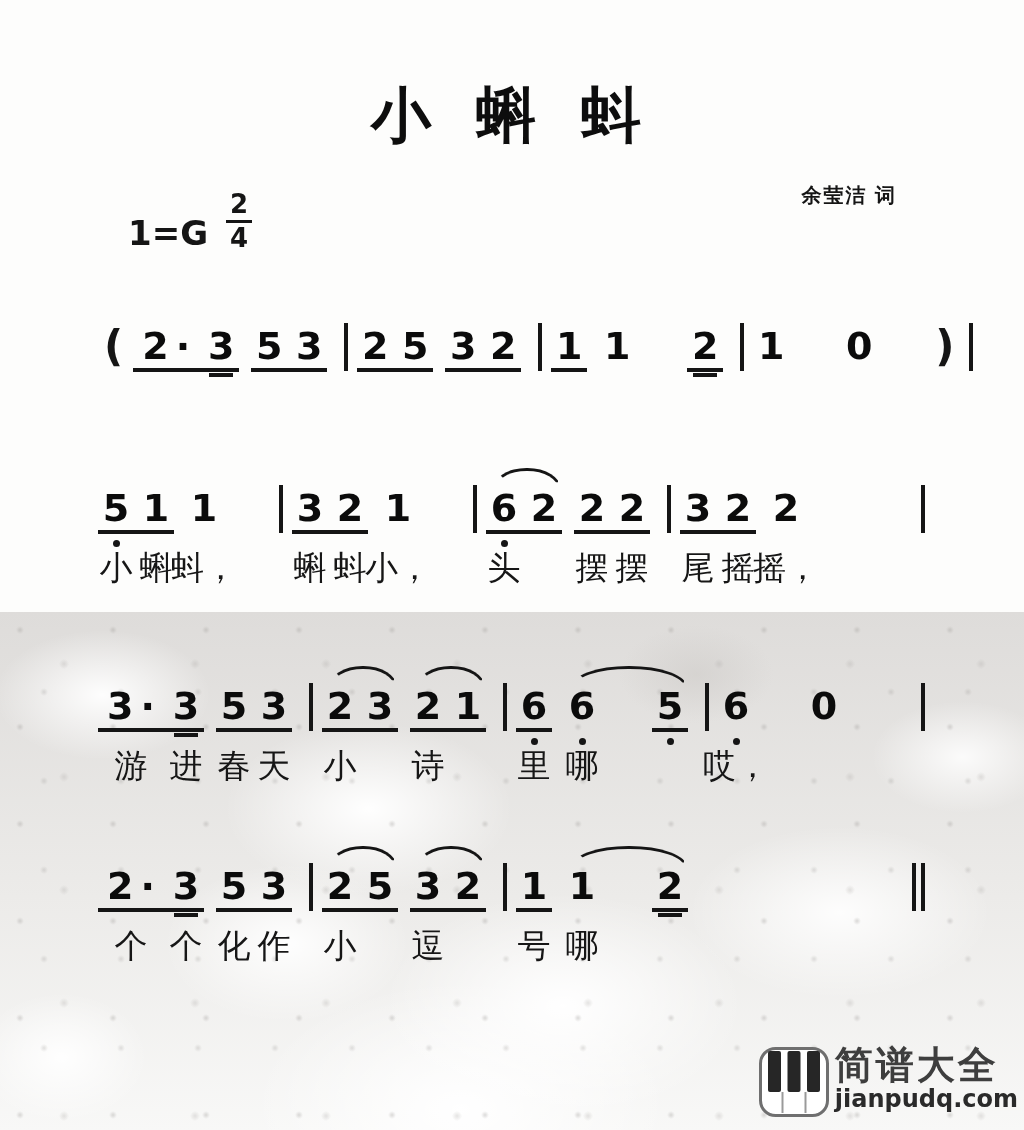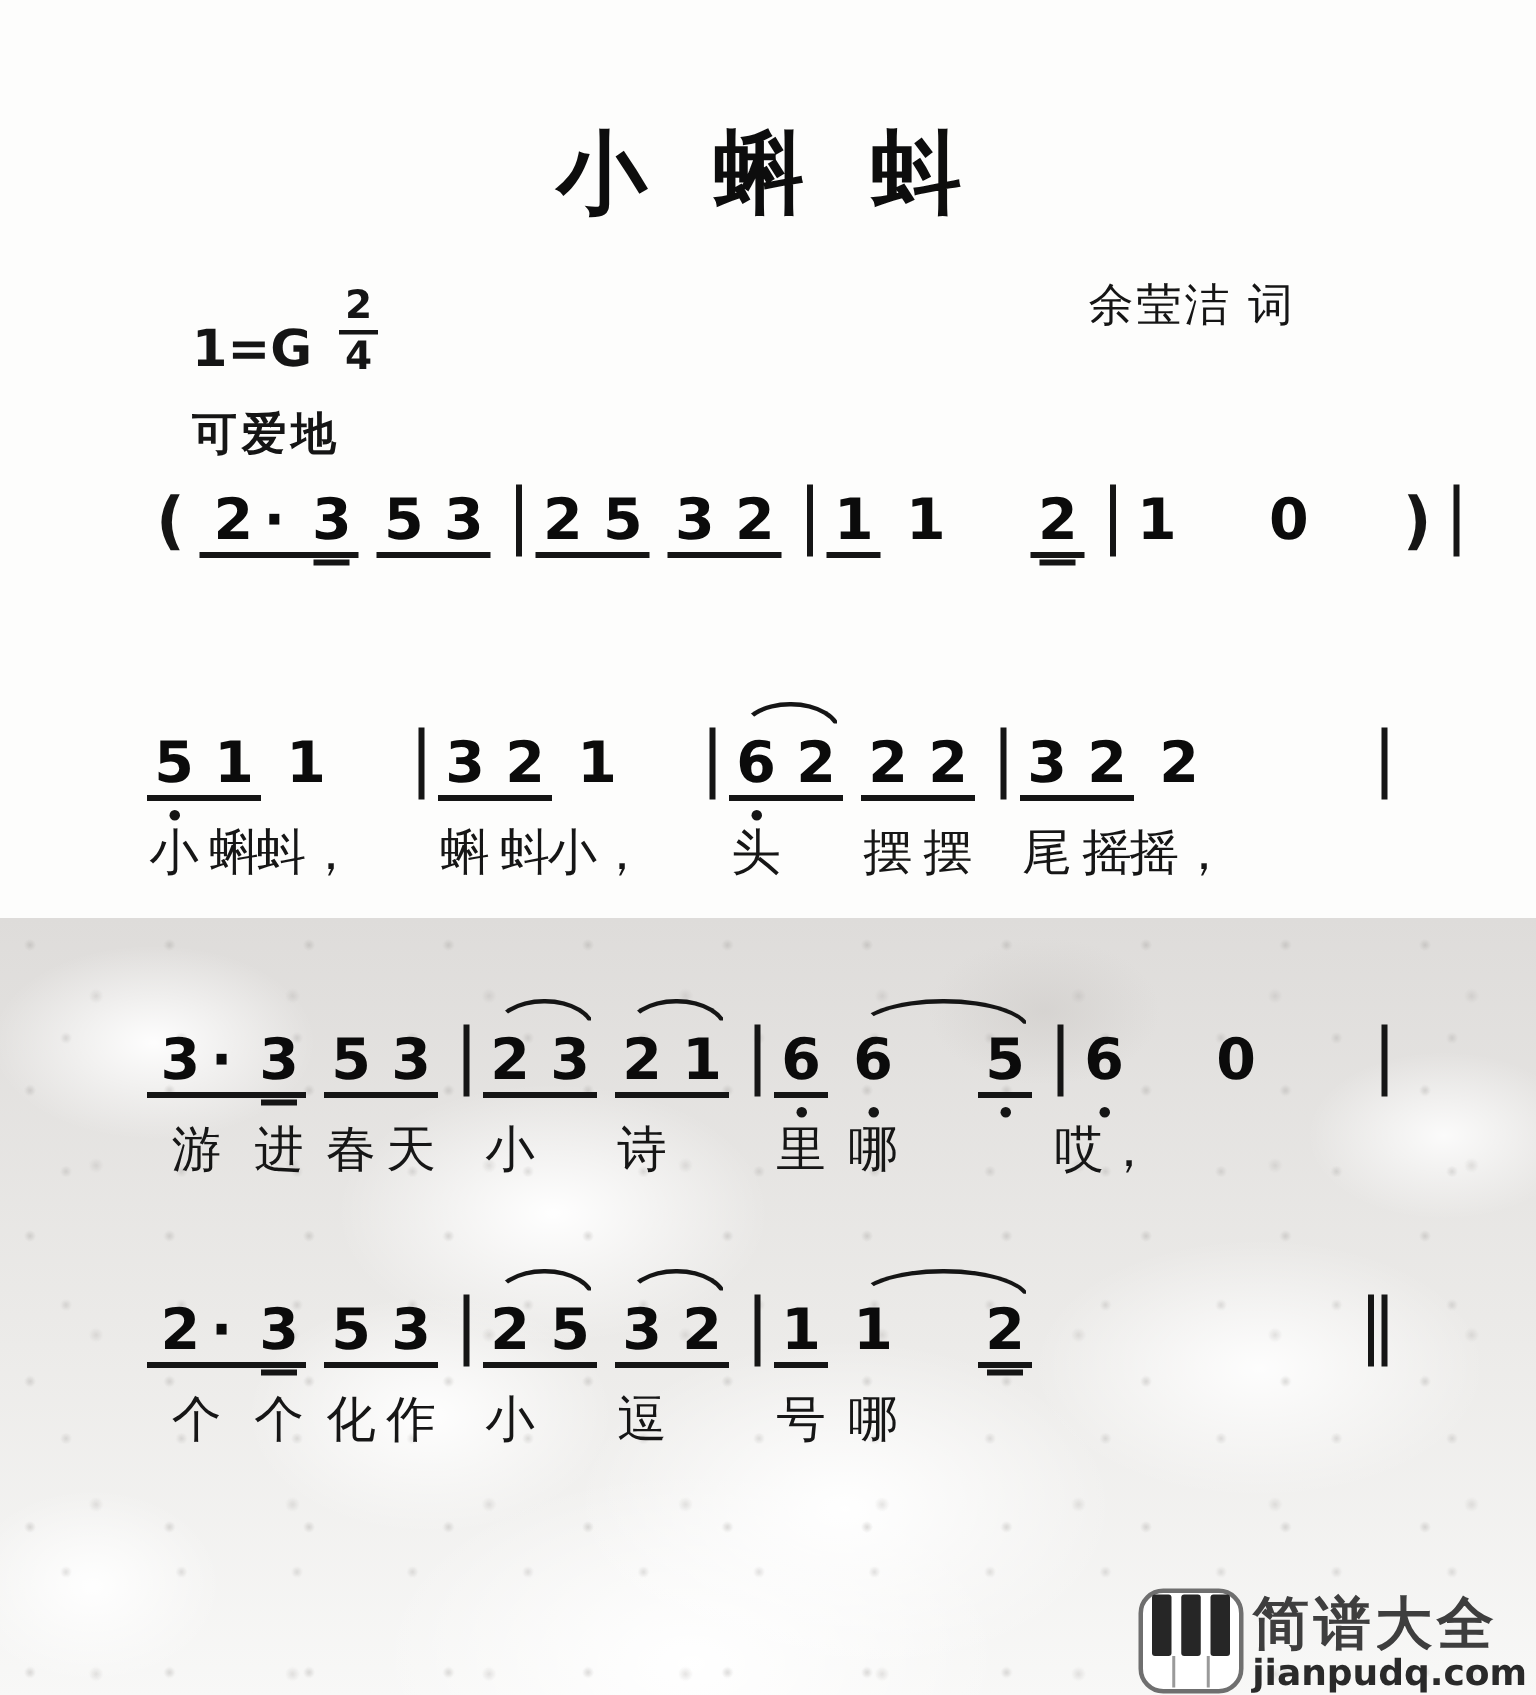--- a/index.html
+++ b/index.html
@@ -39,21 +39,21 @@
     position:absolute;top:52px;left:0;width:100%;text-align:center;z-index:1;
     font-size:60px;font-weight:700;letter-spacing:12px;
     font-family:"DejaVu Sans",sans-serif;color:#0d0d0d;margin-top:24px;
   }
   .meta{position:absolute;left:128px;top:190px;z-index:1;}
   .keyrow{display:flex;align-items:flex-end;font-weight:700;font-size:34px;font-family:"DejaVu Sans",sans-serif;}
   .timesig{display:inline-flex;flex-direction:column;align-items:center;margin-left:18px;font-size:26px;line-height:1.12;font-weight:700;}
   .timesig .tnum{border-bottom:3px solid #151515;padding:0 4px 1px;}
   .timesig .tden{padding-top:1px;}
   .expression{margin-top:16px;font-size:30px;font-weight:600;letter-spacing:3px;}
-  .credits{position:absolute;top:178px;right:160px;z-index:1;font-size:30px;line-height:1.75;font-weight:400;letter-spacing:2px;}
+  .credits{position:absolute;top:178px;right:127px;z-index:1;font-size:20px;line-height:1.75;font-weight:700;letter-spacing:2px;}
   
   .music{position:absolute;left:96px;top:297px;width:870px;z-index:1;font-family:"DejaVu Sans",sans-serif;}
   .mline{position:relative;display:flex;align-items:flex-start;white-space:nowrap;padding-top:28px;width:836px;}
   .mline:nth-child(2){margin-top:74px;}
   .mline:nth-child(3){margin-top:70px;}
   .mline:nth-child(4){margin-top:52px;}
   .msym{font-size:42px;font-weight:700;line-height:44px;margin:0 8px;flex:none;}
   .bar{width:4px;height:48px;background:#151515;margin:-2px 7px 0;flex:none;}
   .bar.dbl{display:flex;gap:5px;background:none;width:auto;}
   .bar.dbl i{display:block;width:4px;height:48px;background:#151515;}
@@ -70,21 +70,21 @@
   .b2.on::after{content:"";width:24px;height:4px;background:#151515;margin-top:6px;}
   .od{height:9px;width:100%;}
   .od.on::after{content:"";display:block;width:7px;height:7px;border-radius:50%;background:#151515;margin:2px auto 0;}
   .lyr{margin-top:2px;font-size:33px;line-height:38px;height:38px;white-space:nowrap;font-weight:400;color:#161616;}
   .slur{
     position:absolute;height:15px;
     border:3px solid;border-color:#151515 transparent transparent transparent;
     border-radius:50% 50% 0 0 / 100% 100% 0 0;
   }
   
-  .wm{position:absolute;right:6px;bottom:0;display:flex;align-items:flex-end;z-index:2;}
+  .wm{position:absolute;right:6px;bottom:12px;display:flex;align-items:flex-start;z-index:2;}
   .wm svg{display:block;}
   .wm-text{margin-left:5px;}
   .wm-name{font-size:38px;font-weight:700;color:#3e3e3e;letter-spacing:3px;line-height:1.05;font-family:"DejaVu Sans",sans-serif;}
   .wm-url{font-size:24px;color:#2a2a2a;line-height:1.15;font-family:"DejaVu Sans",sans-serif;font-weight:bold;}
 </style>
 </head>
 <body>
 
 <div class="texture"></div>
 <div class="speckle"></div>
@@ -92,21 +92,20 @@
 <div class="title">小 蝌 蚪</div>
 
 <div class="meta">
   <div class="keyrow">
     <span>1=G</span>
     <span class="timesig">
       <span class="tnum">2</span>
       <span class="tden">4</span>
     </span>
   </div>
-  <div class="expression">可爱地</div>
 </div>
 
 <div class="credits">
   <div>余莹洁 词</div>
 </div>
 
 <div class="music">
     <div class="mline">
       <span class="msym">(</span>
       <div class="grp">

